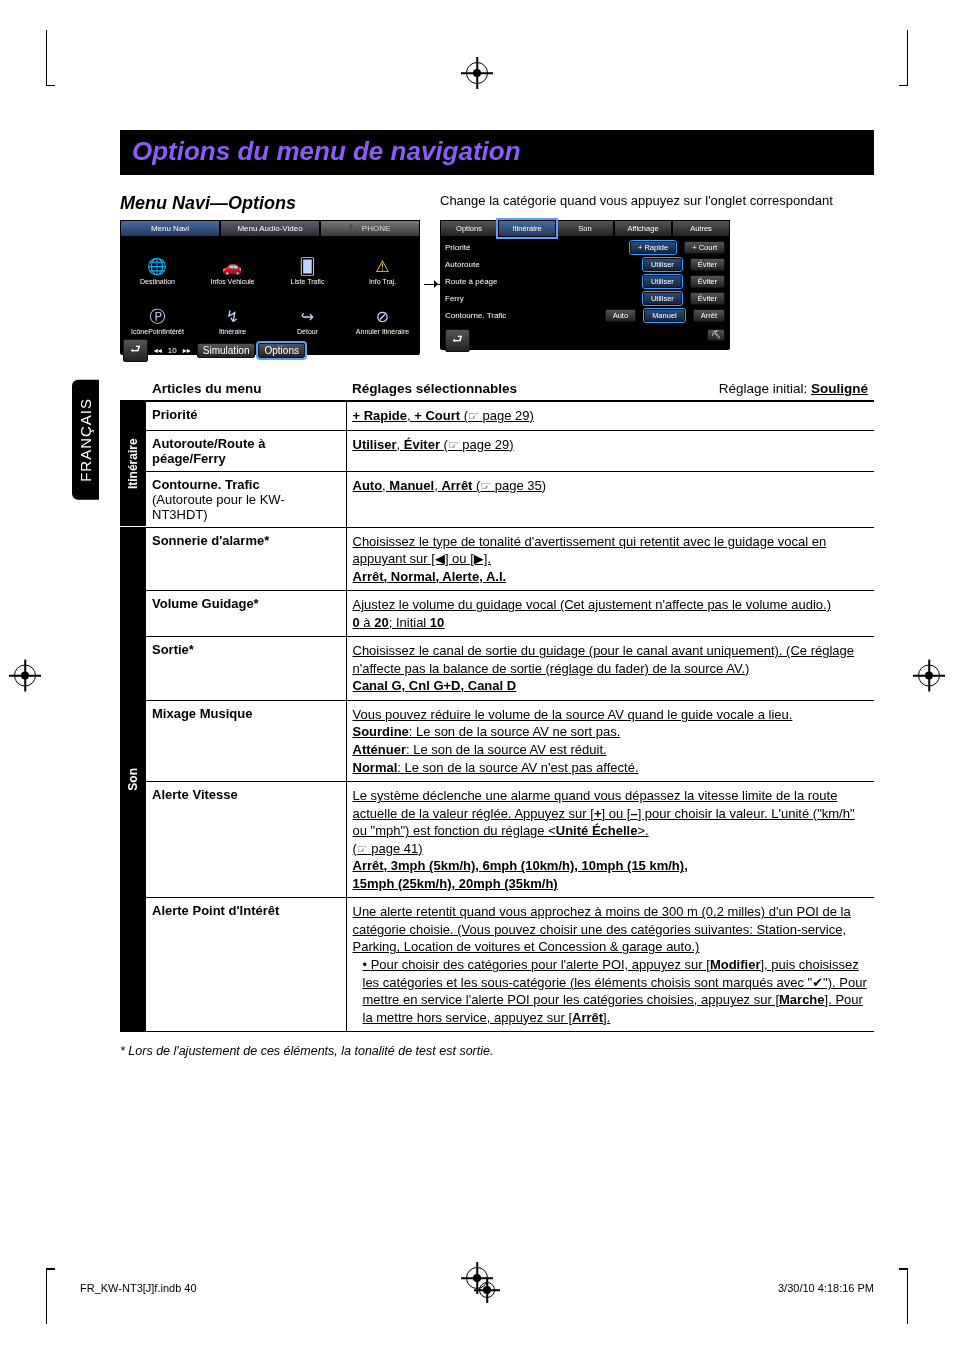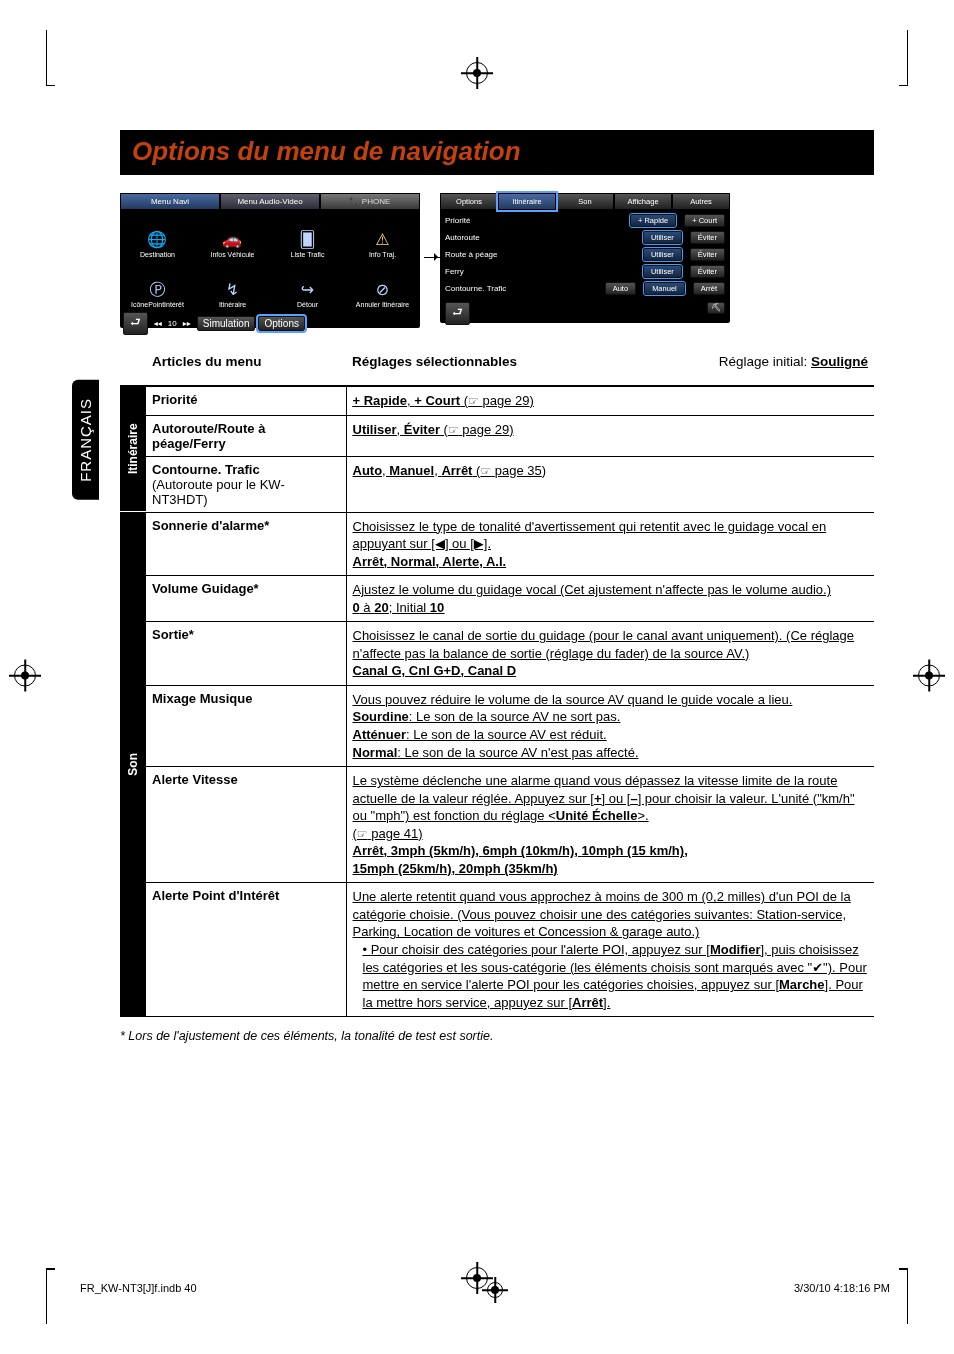--- a/index.html
+++ b/index.html
@@ -42,21 +42,21 @@
   .crop-br { position:absolute; right:46px; bottom:30px; width:40px; height:56px; border-right:1.5px solid #000; }
   .crop-br::after{content:"";position:absolute;right:0;top:0;width:8px;height:1.5px;background:#000;}
 
   .page {
     position: absolute;
     left: 120px; right: 80px;
     top: 130px; bottom: 110px;
   }
   .title-bar {
     background: #000;
-    color: #c2410c;
+    color: #8b5cf6;
     font-style: italic;
     font-weight: bold;
     font-size: 26px;
     padding: 6px 12px 8px;
     margin-bottom: 18px;
   }
   .section-row { display: flex; gap: 20px; align-items: flex-start; }
   .section-title { font-size: 18px; font-weight: bold; font-style: italic; flex: 0 0 300px; }
   .section-note { font-size: 13px; flex: 1; }
 
@@ -107,21 +107,21 @@
   }
 
   table.opts {
     width: 100%;
     border-collapse: collapse;
     font-size: 13px;
   }
   table.opts th {
     text-align: left;
     font-weight: bold;
-    padding: 4px 6px 16px 6px;
+    padding: 4px 6px 4px 6px;
     border-bottom: 2px solid #000;
     font-size: 13.5px;
   }
   table.opts td {
     padding: 5px 6px;
     border-bottom: 1px solid #000;
     vertical-align: top;
   }
   table.opts td.lbl { font-weight: bold; width: 200px; border-right:1px solid #000;}
   table.opts td.main { line-height: 1.35; text-decoration: underline; }
@@ -135,39 +135,43 @@
     writing-mode: vertical-rl;
     transform: rotate(180deg);
     border-bottom: 1px solid #000;
   }
   .u { text-decoration: underline; }
   .pointer { font-size: 12px; }
   ul.bul { list-style: none; padding-left: 10px; }
   ul.bul li::before { content: "• "; }
   .note { font-style: italic; margin-top: 12px; font-size: 12.5px;}
   .pagenum { text-align:center; margin-top: 18px; font-size: 13px; }
-  .footer-row { position:absolute; left:80px; right:64px; bottom:56px; font-size:11px; color:#000; display:flex; justify-content:space-between; }
+  .footer-row { position:absolute; left:80px; right:80px; bottom:56px; font-size:11px; color:#000; display:flex; justify-content:space-between; }
 </style>
 </head>
 <body>
 
 <div class="reg-top"><span class="reg-mark"><span class="dot"></span></span></div>
 <div class="reg-bottom"><span class="reg-mark"><span class="dot"></span></span></div>
 <div class="reg-left"><span class="reg-mark"><span class="dot"></span></span></div>
 <div class="reg-right"><span class="reg-mark"><span class="dot"></span></span></div>
 <div class="crop-tl"></div>
 <div class="crop-tr"></div>
 <div class="crop-bl"></div>
 <div class="crop-br"></div>
 
 <div class="page">
   <div class="lang-tab">FRANÇAIS</div>
 
   <div class="title-bar">Options du menu de navigation</div>
 
+  <div class="section-row">
+    <div class="section-title">Menu Navi—Options</div>
+    <div class="section-note">Change la catégorie quand vous appuyez sur l'onglet correspondant</div>
+  </div>
 
   <div class="screens" style="position:relative;">
 
     <div class="screen screen-left">
       <div class="tabs">
         <div class="tab active">Menu Navi</div>
         <div class="tab">Menu Audio-Video</div>
         <div class="tab phone">📞 <span>PHONE</span></div>
       </div>
       <div class="icon-grid">

